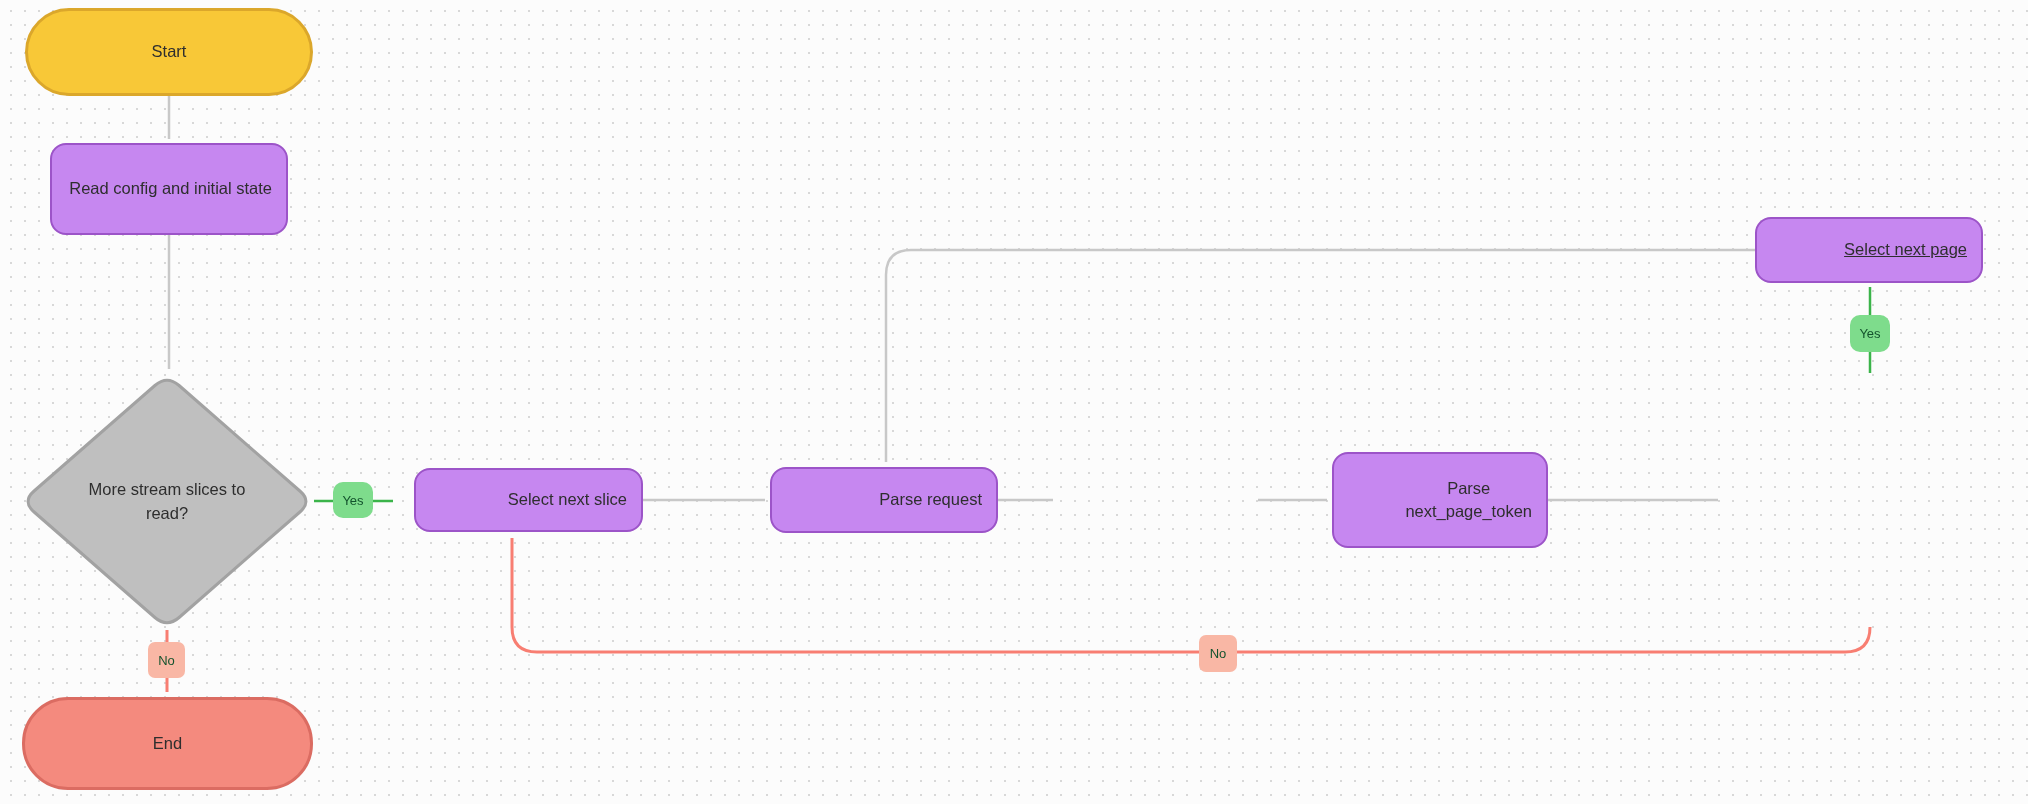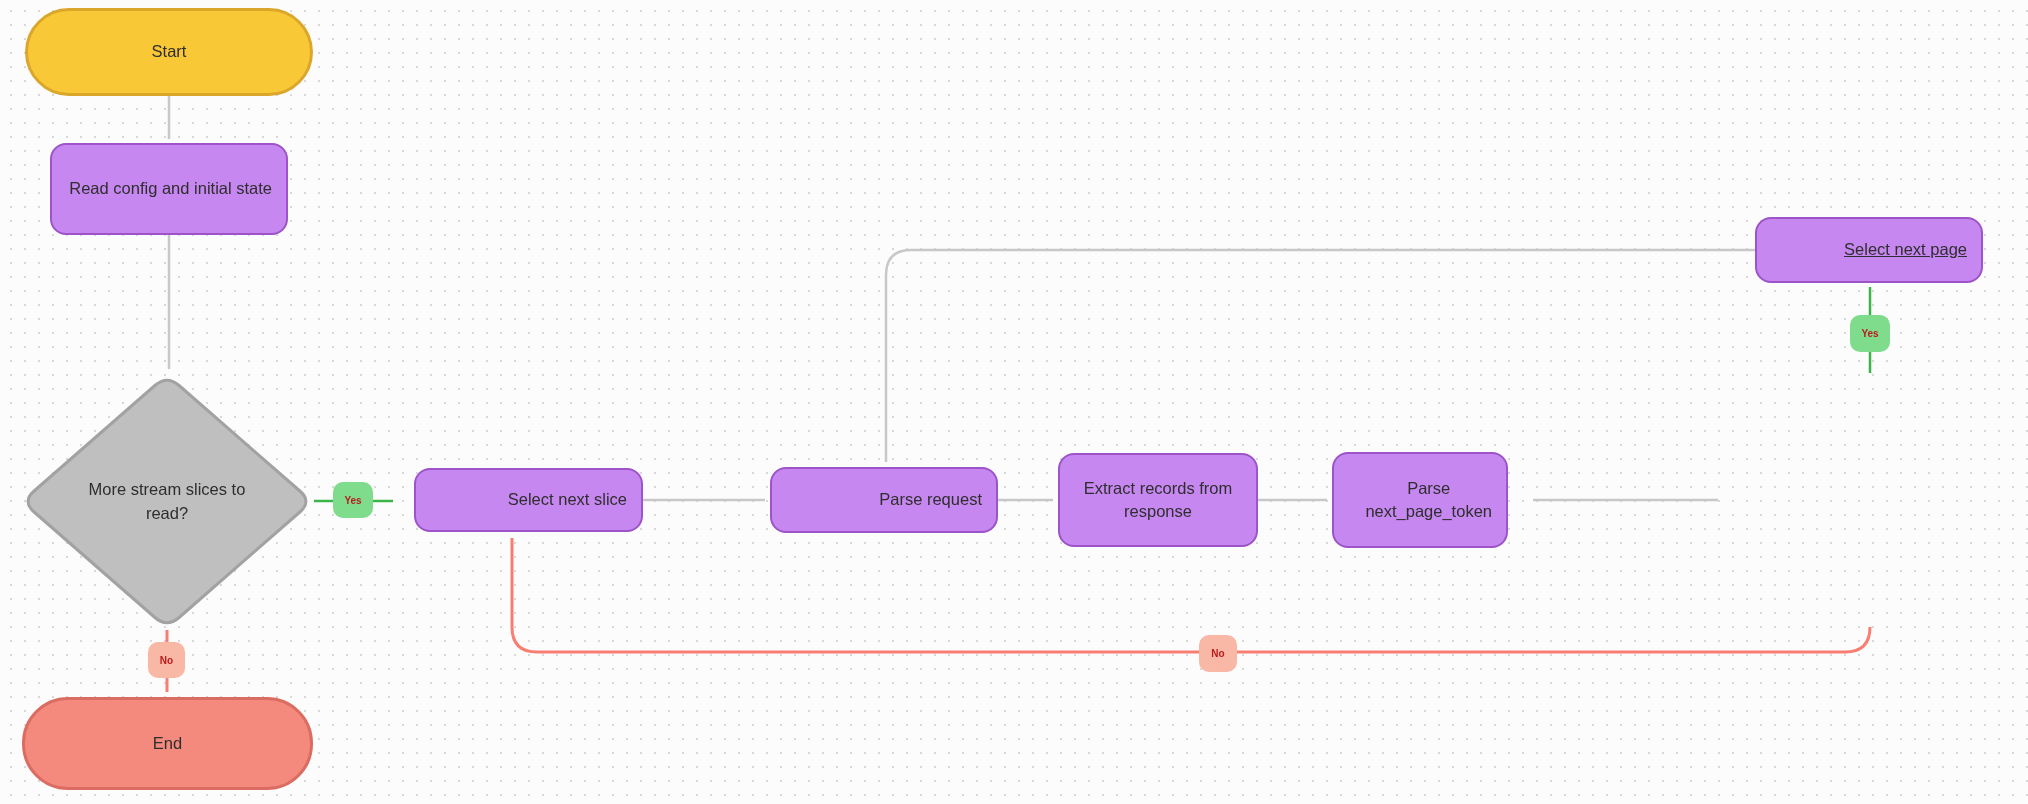--- a/index.html
+++ b/index.html
@@ -48,24 +48,24 @@
   .diamond-wrap{position:absolute;}
   .diamond-wrap svg{position:absolute;inset:0;width:100%;height:100%;}
   .diamond-shape{fill:var(--gray-fill);stroke:var(--gray-border);stroke-width:3;}
   .diamond-label{
     position:absolute;inset:0;display:flex;align-items:center;justify-content:center;
     text-align:center;font-size:16.5px;font-weight:500;line-height:1.4;color:var(--text);
   }
   .diamond-label span{display:block;width:62%;}
   .badge{
     position:absolute;display:flex;align-items:center;justify-content:center;
-    font-size:10px;font-weight:700;border-radius:10px;color:#b91c1c;
+    font-size:13px;font-weight:400;border-radius:10px;color:#14532d;
   }
   .badge-yes{background:var(--green-badge);}
-  .badge-no{background:var(--salmon-badge);}
+  .badge-no{background:var(--salmon-badge);border-radius:7px;}
 </style>
 </head>
 <body>
 
 <div class="canvas">
 
   <svg class="edges" viewBox="0 0 2028 804">
     <defs>
       <marker id="arrow-gray" viewBox="0 0 10 10" refX="8.5" refY="5" markerWidth="5.5" markerHeight="5.5" orient="auto">
         <path class="mk-gray" d="M0,0 L10,5 L0,10 Z"></path>
@@ -111,25 +111,22 @@
   </div>
 
   <div class="node proc" style="left:414px;top:468px;width:229px;height:64px;">
     <span class="node-label">Select next slice</span>
   </div>
 
   <div class="node proc" style="left:770px;top:467px;width:228px;height:66px;">
     <span class="node-label">Parse request</span>
   </div>
 
-  <div class="node proc" style="left:1058px;top:453px;width:200px;height:94px;">
-    <span class="node-label">Extract records from response</span>
-  </div>
 
-  <div class="node proc" style="left:1332px;top:452px;width:176px;height:96px;">
+  <div class="node proc" style="left:1332px;top:452px;width:216px;height:96px;">
     <span class="node-label">Parse
 next_page_token</span>
   </div>
 
 
   <div class="node proc" style="left:1755px;top:217px;width:228px;height:66px;text-decoration:underline;">
     <span class="node-label">Select next page</span>
   </div>
 
   <div class="node pill-end" style="left:22px;top:697px;width:291px;height:93px;">

